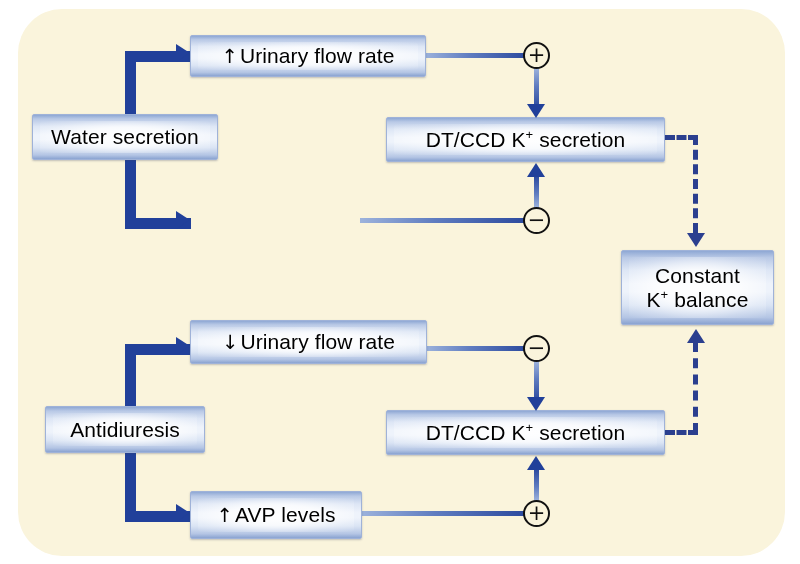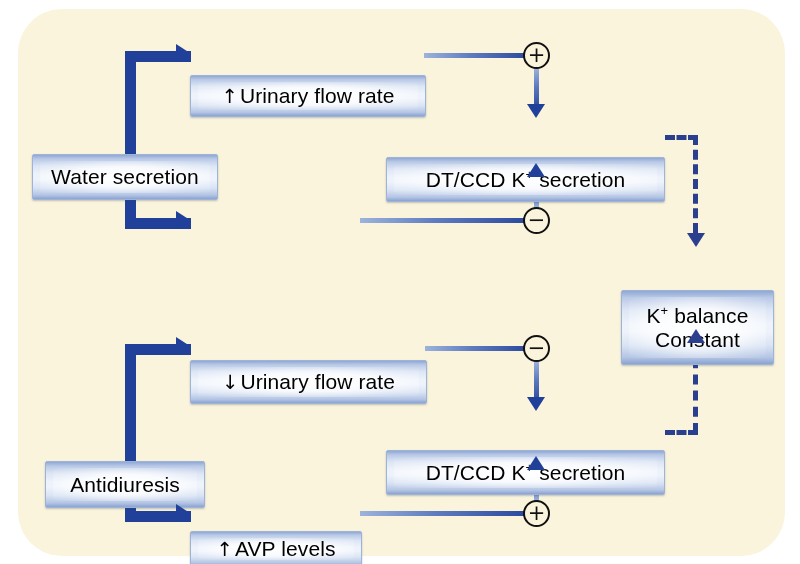--- a/index.html
+++ b/index.html
@@ -45,21 +45,20 @@
         #dde6f5 26%,
         #eef3fb 45%,
         #eef3fb 56%,
         #dae4f4 74%,
         #b4c5e4 91%,
         #8aa3d1 100%);
     border: 1px solid #9fb2d8;
     border-radius: 2px;
     box-shadow: 0 1px 2px rgba(60,70,100,0.30);
     z-index: 5;
-    margin-top: 40px;
   }
   .node::before {
     
     content: "";
     position: absolute;
     left: 7px; right: 7px; top: 6px; bottom: 6px;
     background: radial-gradient(ellipse at 50% 50%,
         rgba(255,255,255,0.95) 0%,
         rgba(255,255,255,0.80) 42%,
         rgba(255,255,255,0.25) 74%,
@@ -203,31 +202,31 @@
   <div class="sign" style="left:523px; top:207px;">−</div>
 
   <div class="v-grad-up" style="left:534px; top:176px; height:32px;"></div>
   <div class="arrow-up" style="left:527px; top:163px;"></div>
 
   <div class="dash-h" style="left:665px; top:135px; width:33px;"></div>
   <div class="dash-v" style="left:693px; top:135px; height:98px;"></div>
   <div class="arrow-down" style="left:687px; top:233px; border-top-color:#2b3f8f;"></div>
 
   <div class="node" style="left:621px; top:250px; width:153px; height:75px; flex-direction:column;">
+    <span class="lbl">Constant</span>
     <span class="lbl">
       <span>K</span><sup>+</sup><span> balance</span>
     </span>
-    <span class="lbl">Constant</span>
   </div>
 
   <div class="dash-h" style="left:665px; top:430px; width:33px;"></div>
   <div class="dash-v" style="left:693px; top:342px; height:91px;"></div>
   <div class="arrow-up" style="left:687px; top:329px; border-bottom-color:#2b3f8f;"></div>
 
-  <div class="node" style="left:45px; top:421px; width:160px; height:47px;">
+  <div class="node" style="left:45px; top:406px; width:160px; height:47px;">
     <span class="lbl">Antidiuresis</span>
   </div>
 
   <div class="elbow" style="left:125px; top:344px; width:5px; height:172px; background:#21409a;"></div>
   <div class="elbow" style="left:125px; top:344px; width:60px; height:5px; background:#21409a;"></div>
   <div class="elbow" style="left:125px; top:511px; width:60px; height:5px; background:#21409a;"></div>
   <div class="arrow-right" style="left:176px; top:337px;"></div>
   <div class="arrow-right" style="left:176px; top:504px;"></div>
 
   <div class="node" style="left:190px; top:320px; width:237px; height:44px;">
@@ -241,21 +240,21 @@
 
   <div class="v-grad-down" style="left:534px; top:361px; height:40px;"></div>
   <div class="arrow-down" style="left:527px; top:397px;"></div>
 
   <div class="node" style="left:386px; top:410px; width:279px; height:45px;">
     <span class="lbl">
       <span>DT/CCD K</span><sup>+</sup><span> secretion</span>
     </span>
   </div>
 
-  <div class="node" style="left:190px; top:491px; width:172px; height:36px;">
+  <div class="node" style="left:190px; top:491px; width:172px; height:48px;">
     <span class="lbl">
       <span class="arrowglyph">↑</span><span>AVP levels</span>
     </span>
   </div>
 
   <div class="h-grad" style="left:360px; top:511px; width:166px;"></div>
   <div class="sign" style="left:523px; top:500px;">+</div>
 
   <div class="v-grad-up" style="left:534px; top:469px; height:32px;"></div>
   <div class="arrow-up" style="left:527px; top:456px;"></div>

